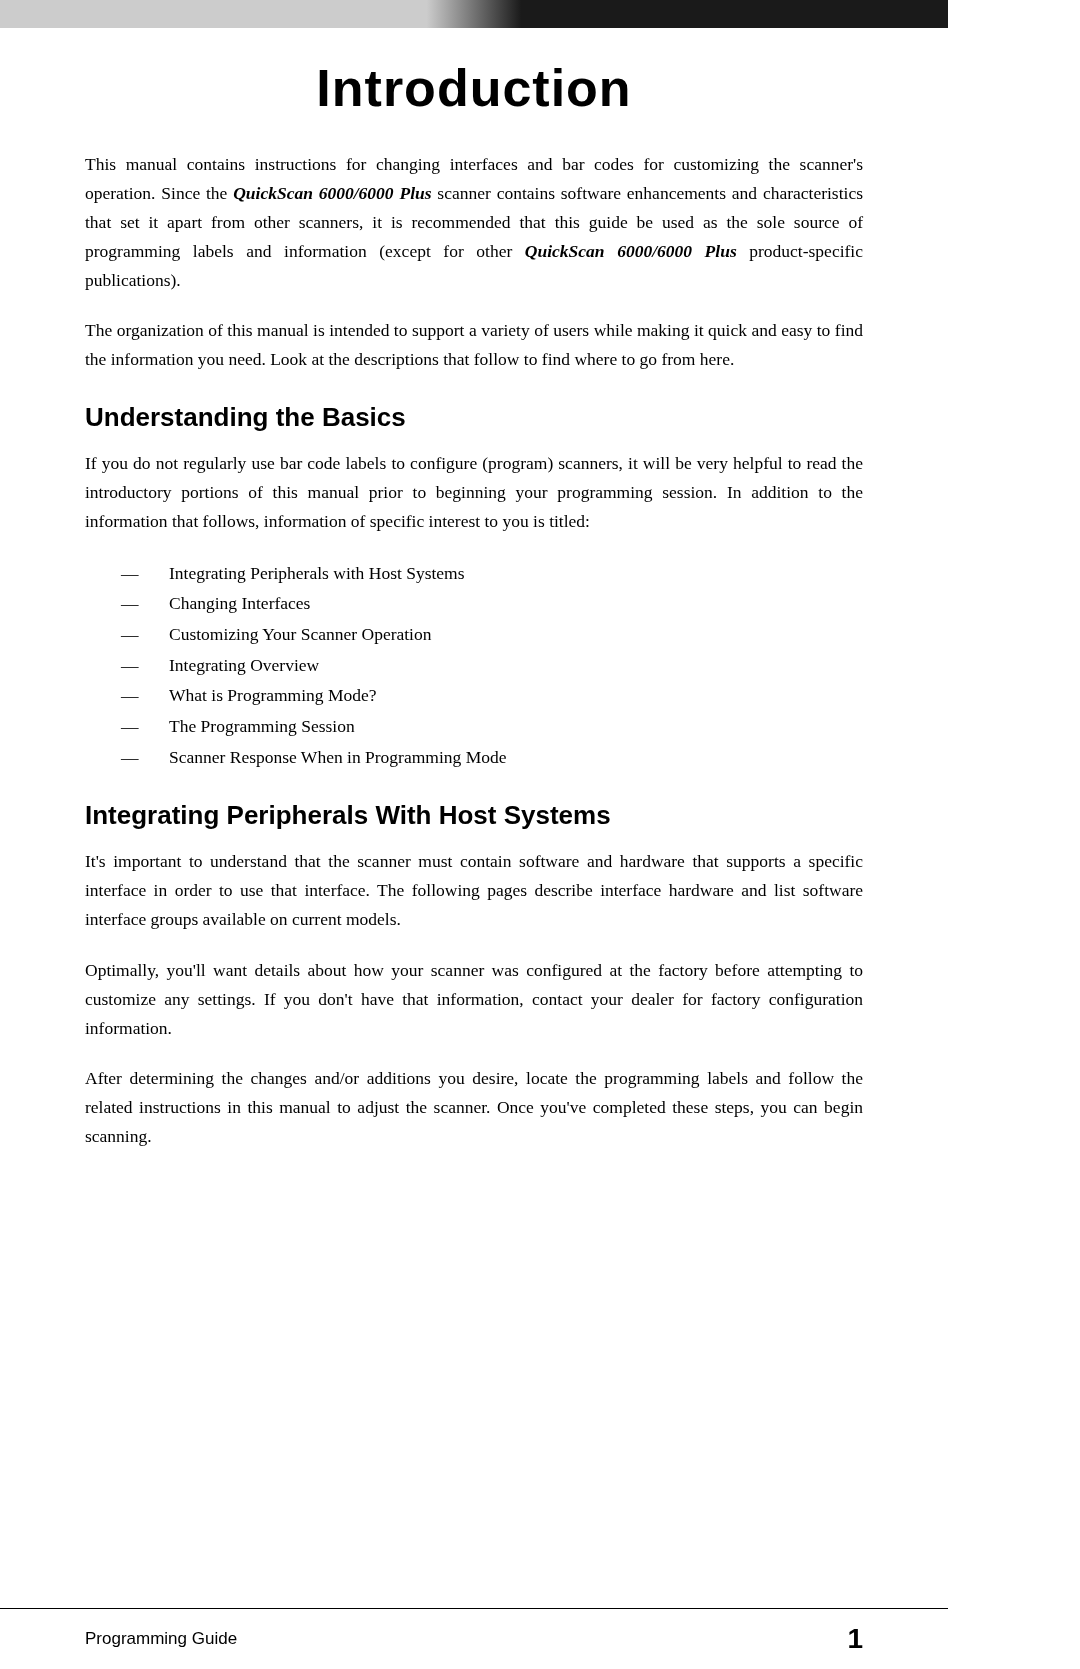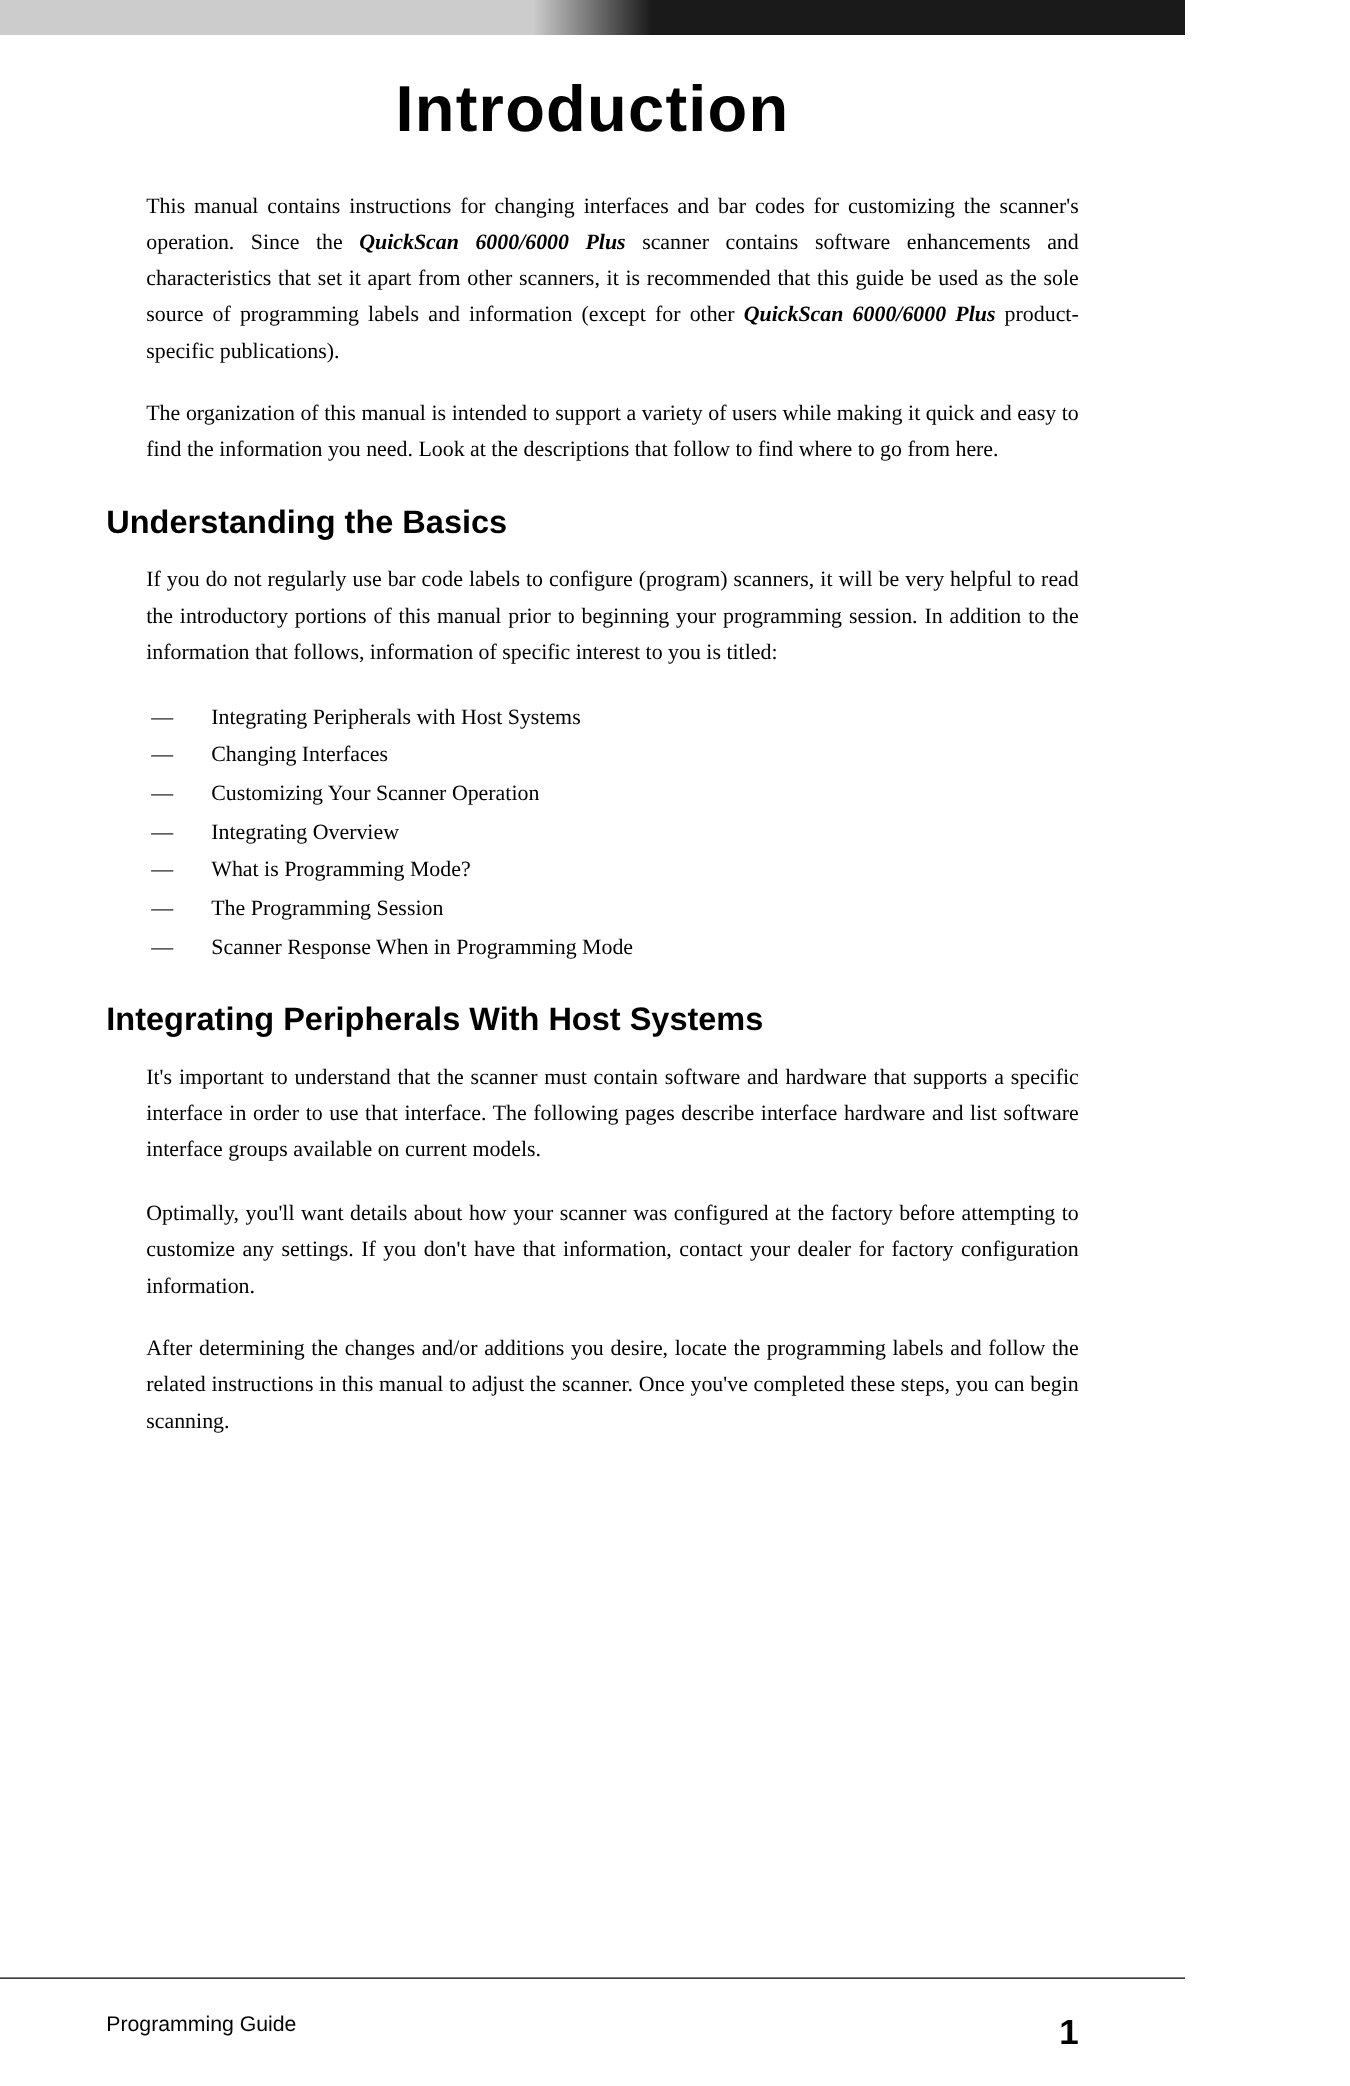--- a/index.html
+++ b/index.html
@@ -49,21 +49,20 @@
       letter-spacing: 1px;
     }
 
     
     .body-paragraph {
       font-size: 17.5px;
       line-height: 1.65;
       text-align: justify;
       margin-bottom: 22px;
       font-family: Georgia, 'Times New Roman', Times, serif;
-      margin-left: 32px;
     }
 
     .body-paragraph .bold-italic {
       font-weight: bold;
       font-style: italic;
     }
 
     
     .section-heading {
       font-size: 26px;
@@ -90,24 +89,24 @@
 
     .bullet-list li::before {
       content: "—";
       position: absolute;
       left: -24px;
     }
 
     
     .page-footer {
       border-top: 1px solid #000000;
-      padding: 27px 85px;
+      padding: 14px 85px;
       display: flex;
       justify-content: space-between;
-      align-items: flex-start;
+      align-items: center;
       margin-top: auto;
     }
 
     .footer-label {
       font-size: 17px;
       font-family: Arial, Helvetica, sans-serif;
     }
 
     .footer-page-number {
       font-size: 28px;

